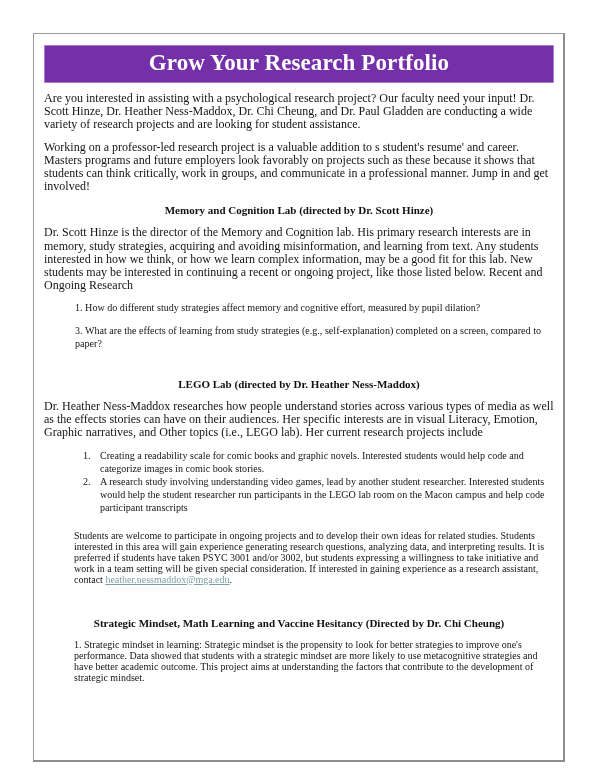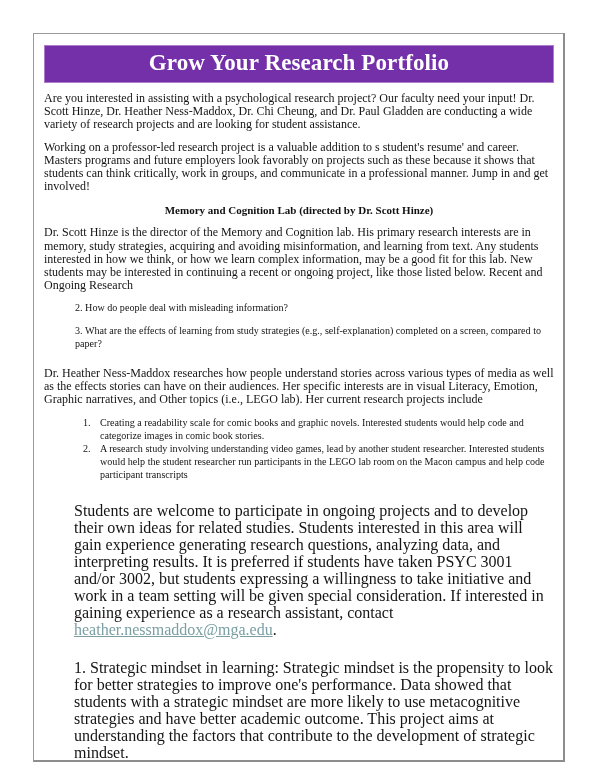--- a/index.html
+++ b/index.html
@@ -69,35 +69,35 @@
     color: #111111;
   }
   .numbered-para {
     margin: 0 0 9px 0;
     padding-left: 31px;
     font-size: 10.1px;
     line-height: 13.2px;
     color: #141414;
   }
   ol.deco-list {
-    margin: 0 0 17px 0;
+    margin: 0 0 4px 0;
     padding-left: 49px;
     font-size: 10.1px;
     line-height: 13.2px;
     color: #141414;
   }
   ol.deco-list li {
     margin: 0 0 0 0;
     padding-left: 7px;
   }
   .indent-para {
-    margin: 0 0 9px 0;
+    margin: 8px 0 9px 0;
     padding-left: 30px;
-    font-size: 16px;
-    line-height: 17px;
+    font-size: 10px;
+    line-height: 11px;
     color: #141414;
   }
   a.email-link {
     color: #6f9a9f;
     text-decoration: underline;
   }
   a.email-link.darker {
     color: #7a9ea2;
   }
   .block-gap-sm { height: 3px; }
@@ -114,36 +114,38 @@
       <div class="title-banner">
         <span class="title-text">Grow Your Research Portfolio</span>
       </div>
 
       <p class="body-text">Are you interested in assisting with a psychological research project?  Our faculty need your input!  Dr. Scott Hinze, Dr. Heather Ness-Maddox, Dr. Chi Cheung, and Dr. Paul Gladden are conducting a wide variety of research projects and are looking for student assistance.</p>
       <p class="body-text">Working on a professor-led research project is a valuable addition to s student's resume' and career.  Masters programs and future employers look favorably on projects such as these because it shows that students can think critically, work in groups, and communicate in a professional manner.  Jump in and get involved!</p>
 
       <h2 class="section-heading">Memory and Cognition Lab (directed by Dr. Scott Hinze)</h2>
       <p class="body-text">Dr. Scott Hinze is the director of the Memory and Cognition lab. His primary research interests are in memory, study strategies, acquiring and avoiding misinformation, and learning from text. Any students interested in how we think, or how we learn complex information, may be a good fit for this lab. New students may be interested in continuing a recent or ongoing project, like those listed below. Recent and Ongoing Research</p>
 
-      <div class="numbered-para">2. How do people deal with misleading information?</div>
+      <div class="numbered-para">1. How do different study strategies affect memory and cognitive effort, measured by pupil dilation?</div>
       <div class="numbered-para">3. What are the effects of learning from study strategies (e.g., self-explanation) completed on a screen, compared to paper?</div>
 
       <div class="block-gap-md"></div>
 
+      <h2 class="section-heading">LEGO Lab (directed by Dr. Heather Ness-Maddox)</h2>
       <p class="body-text">Dr. Heather Ness-Maddox researches how people understand stories across various types of media as well as the effects stories can have on their audiences. Her specific interests are in visual Literacy, Emotion, Graphic narratives, and Other topics (i.e., LEGO lab). Her current research projects include</p>
 
       <ol class="deco-list">
         <li>Creating a readability scale for comic books and graphic novels. Interested students would help code and categorize images in comic book stories.</li>
         <li>A research study involving understanding video games, lead by another student researcher. Interested students would help the student researcher run participants in the LEGO lab room on the Macon campus and help code participant transcripts</li>
       </ol>
 
       <div class="block-gap-sm"></div>
 
       <div class="indent-para"><span>Students are welcome to participate in ongoing projects and to develop their own ideas for related studies. Students interested in this area will gain experience generating research questions, analyzing data, and interpreting results. It is preferred if students have taken PSYC 3001 and/or 3002, but students expressing a willingness to take initiative and work in a team setting will be given special consideration. If interested in gaining experience as a research assistant, contact </span><a class="email-link darker" href="#">heather.nessmaddox@mga.edu</a><span>.</span></div>
 
       <div class="block-gap-lg"></div>
 
+      <h2 class="section-heading">Strategic Mindset, Math Learning and Vaccine Hesitancy (Directed by Dr. Chi Cheung)</h2>
 
       <div class="indent-para">1. Strategic mindset in learning: Strategic mindset is the propensity to look for better strategies to improve one's performance. Data showed that students with a strategic mindset are more likely to use metacognitive strategies and have better academic outcome. This project aims at understanding the factors that contribute to the development of strategic mindset.</div>
 
     </div>
   </div>
 </div>
 
 </body></html>

